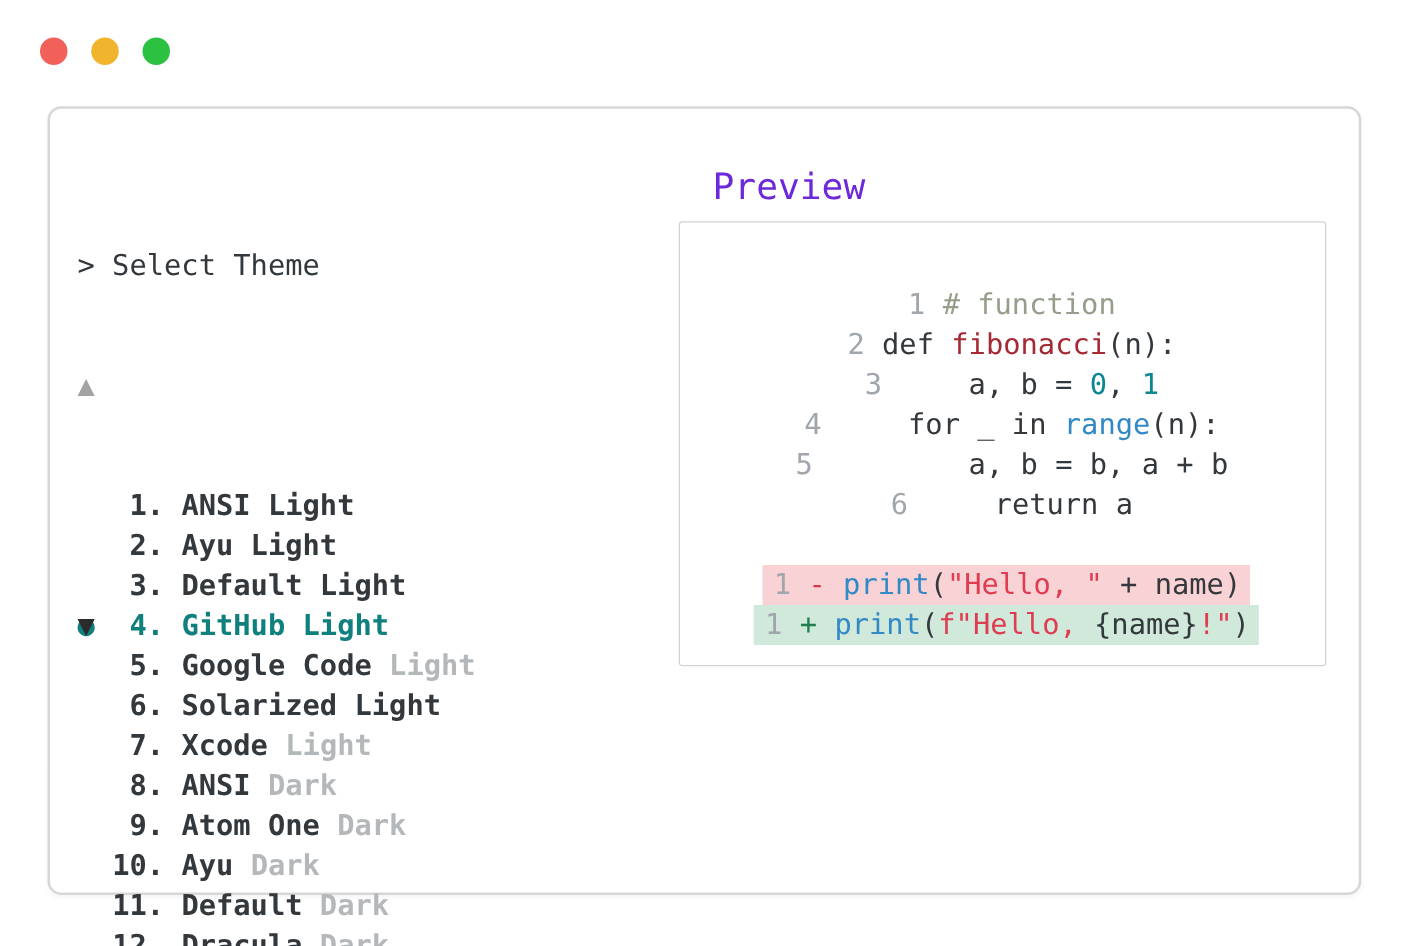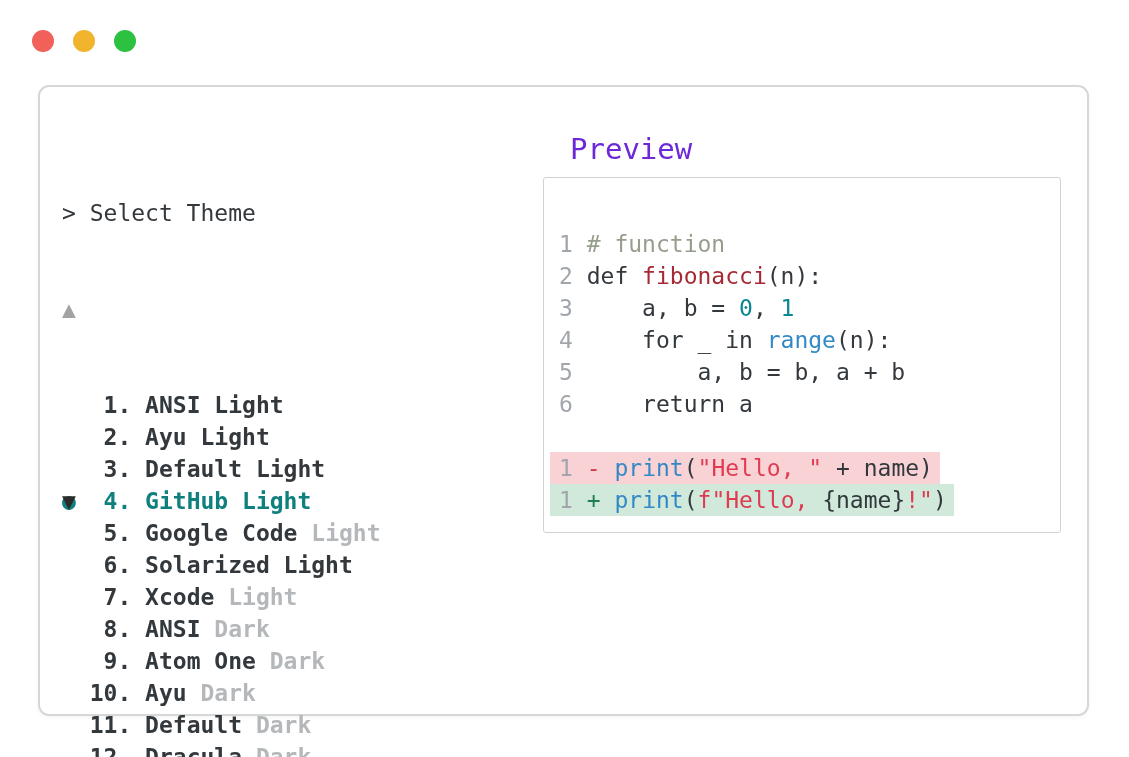--- a/index.html
+++ b/index.html
@@ -27,21 +27,21 @@
   .item .dim{color:#b4b8bb;}
   .spacer-line{height:32px;}
   .help{color:#a6a6a6;}
 
   .preview-label{
     position:absolute;left:498px;top:46px;height:32px;
     font-size:29px;line-height:32px;color:#6d28d9;white-space:pre;margin-left:32px;
   }
   .preview-box{
     position:absolute;left:503px;top:90px;width:518px;height:356px;
-    border:1.5px solid #d2d2d2;border-radius:3px;box-sizing:border-box;background:#ffffff;
+    border:1.5px solid #d2d2d2;border-radius:3px;box-sizing:border-box;background:#ffffff;text-align:center;
   }
   .code{
     padding:50px 0 0 15px;font-size:23px;line-height:32px;white-space:pre;
   }
   .code-line{height:32px;}
   .line-bg{
     display:inline-block;height:32px;line-height:32px;vertical-align:top;
     padding:0 7px 0 9px;margin-left:-9px;
   }
 </style>

